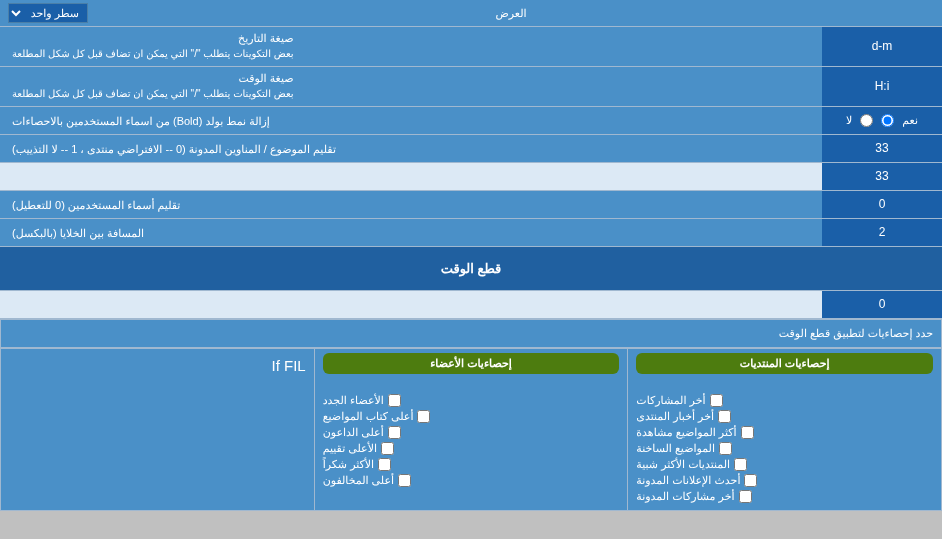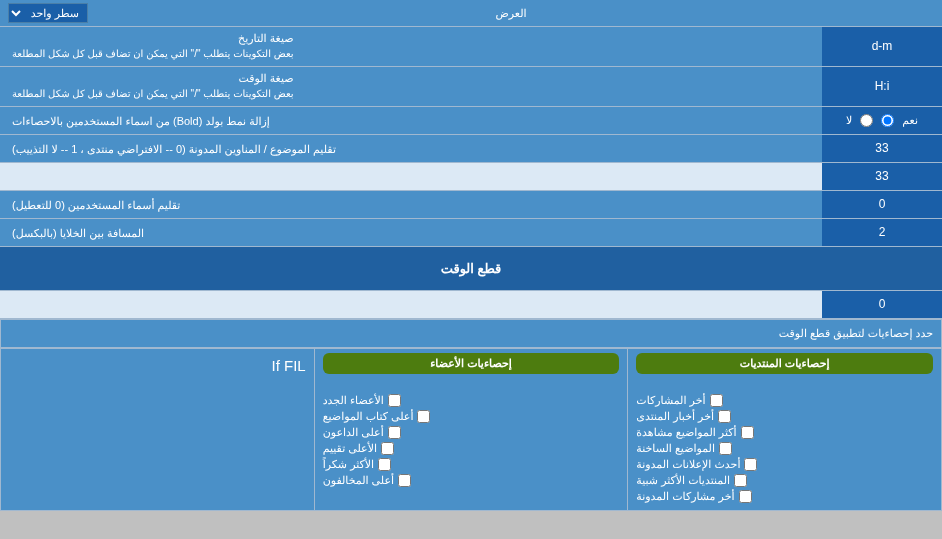--- a/index.html
+++ b/index.html
@@ -268,25 +268,25 @@
         </div>
         <div class="checkbox-item">
           <label>أكثر المواضيع مشاهدة</label>
           <input type="checkbox" style="">
         </div>
         <div class="checkbox-item">
           <label>المواضيع الساخنة</label>
           <input type="checkbox" style="">
         </div>
         <div class="checkbox-item">
+          <label>المنتديات الأكثر شبية</label>
+          <input type="checkbox" style="">
+        </div>
+        <div class="checkbox-item">
           <label>أحدث الإعلانات المدونة</label>
-          <input type="checkbox" style="">
-        </div>
-        <div class="checkbox-item">
-          <label>المنتديات الأكثر شبية</label>
           <input type="checkbox" style="">
         </div>
         <div class="checkbox-item">
           <label>أخر مشاركات المدونة</label>
           <input type="checkbox" style="">
         </div>
       </div>
 
       <div class="checkbox-col">
         <div class="checkbox-col-header">إحصاءيات الأعضاء</div>

